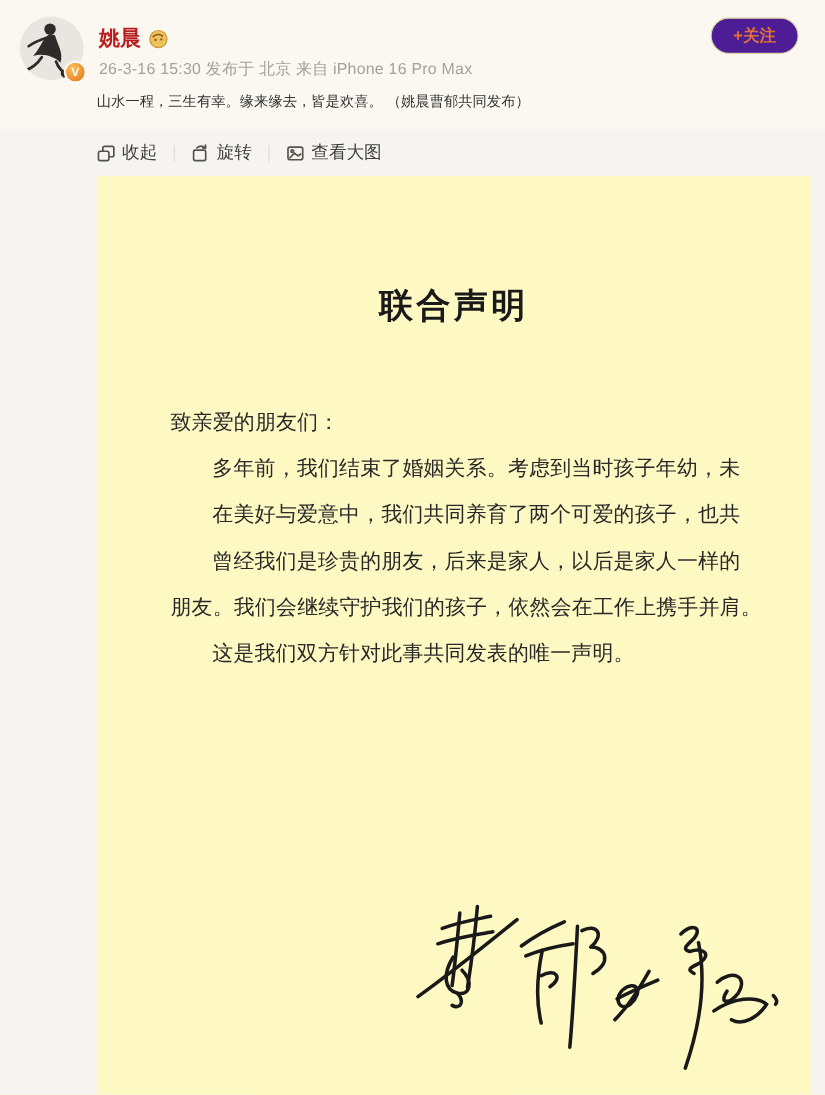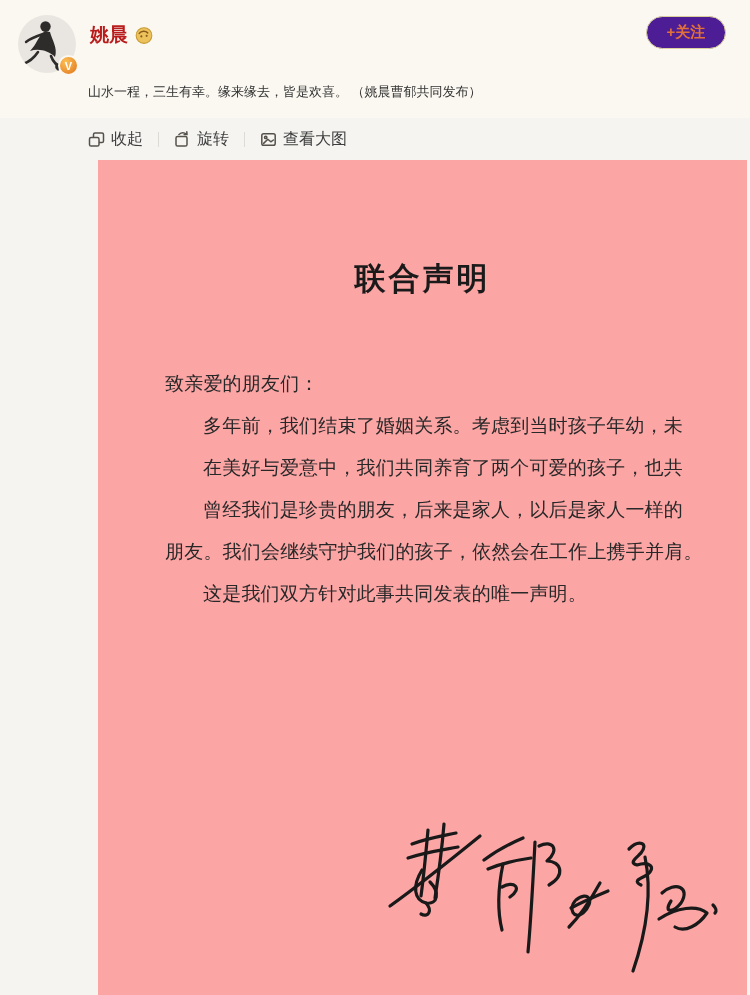--- a/index.html
+++ b/index.html
@@ -64,22 +64,22 @@
     position:absolute; left:88px; top:10px; height:22px;
     display:flex; align-items:center;
     font-size:16px; color:#3f3f3f;
   }
   .tool { display:flex; align-items:center; gap:6px; cursor:pointer; }
   .tool svg { display:block; }
   .sep { width:1px; height:15px; background:#dddbd6; margin:0 15px; }
 
   
   .paper {
-    position:absolute; left:98px; top:42px; width:649px; height:835px;
-    background:#fca5a5; cursor:pointer;
+    position:absolute; left:88px; top:42px; width:649px; height:835px;
+    background:#fef9c3; cursor:pointer;
   }
   .doc-title {
     margin-top:100px; text-align:center;
     font-family:"DejaVu Serif", serif;
     font-size:31px; line-height:36px; font-weight:bold;
     letter-spacing:3px; color:#1a1a1a;
   }
   .doc-body {
     margin-top:68px; padding:0 68px 0 67px;
     font-family:Liberation Mono, monospace;
@@ -125,20 +125,21 @@
     <span class="emoji">
       <svg width="18" height="18" viewBox="0 0 17 17">
         <circle cx="8.5" cy="9" r="7.4" fill="#edc25c" stroke="#c79a33"></circle>
         <path d="M4,7 C6,4.5 10,4.5 12,6.5" stroke="#8a5a1a" stroke-width="1.4" fill="none" stroke-linecap="round"></path>
         <circle cx="6" cy="9.8" r="1" fill="#8a5a1a"></circle>
         <circle cx="11" cy="9.3" r="1" fill="#8a5a1a"></circle>
       </svg>
     </span>
   </div>
 
+  <div class="timestamp">26-3-16 15:30 发布于 北京 来自 iPhone 16 Pro Max</div>
 
   <button class="follow-btn">+关注</button>
 
   <div class="post-text">山水一程，三生有幸。缘来缘去，皆是欢喜。 （姚晨曹郁共同发布）</div>
 </div>
 
 <div class="viewer">
 
   <div class="toolbar">
     <div class="tool">

